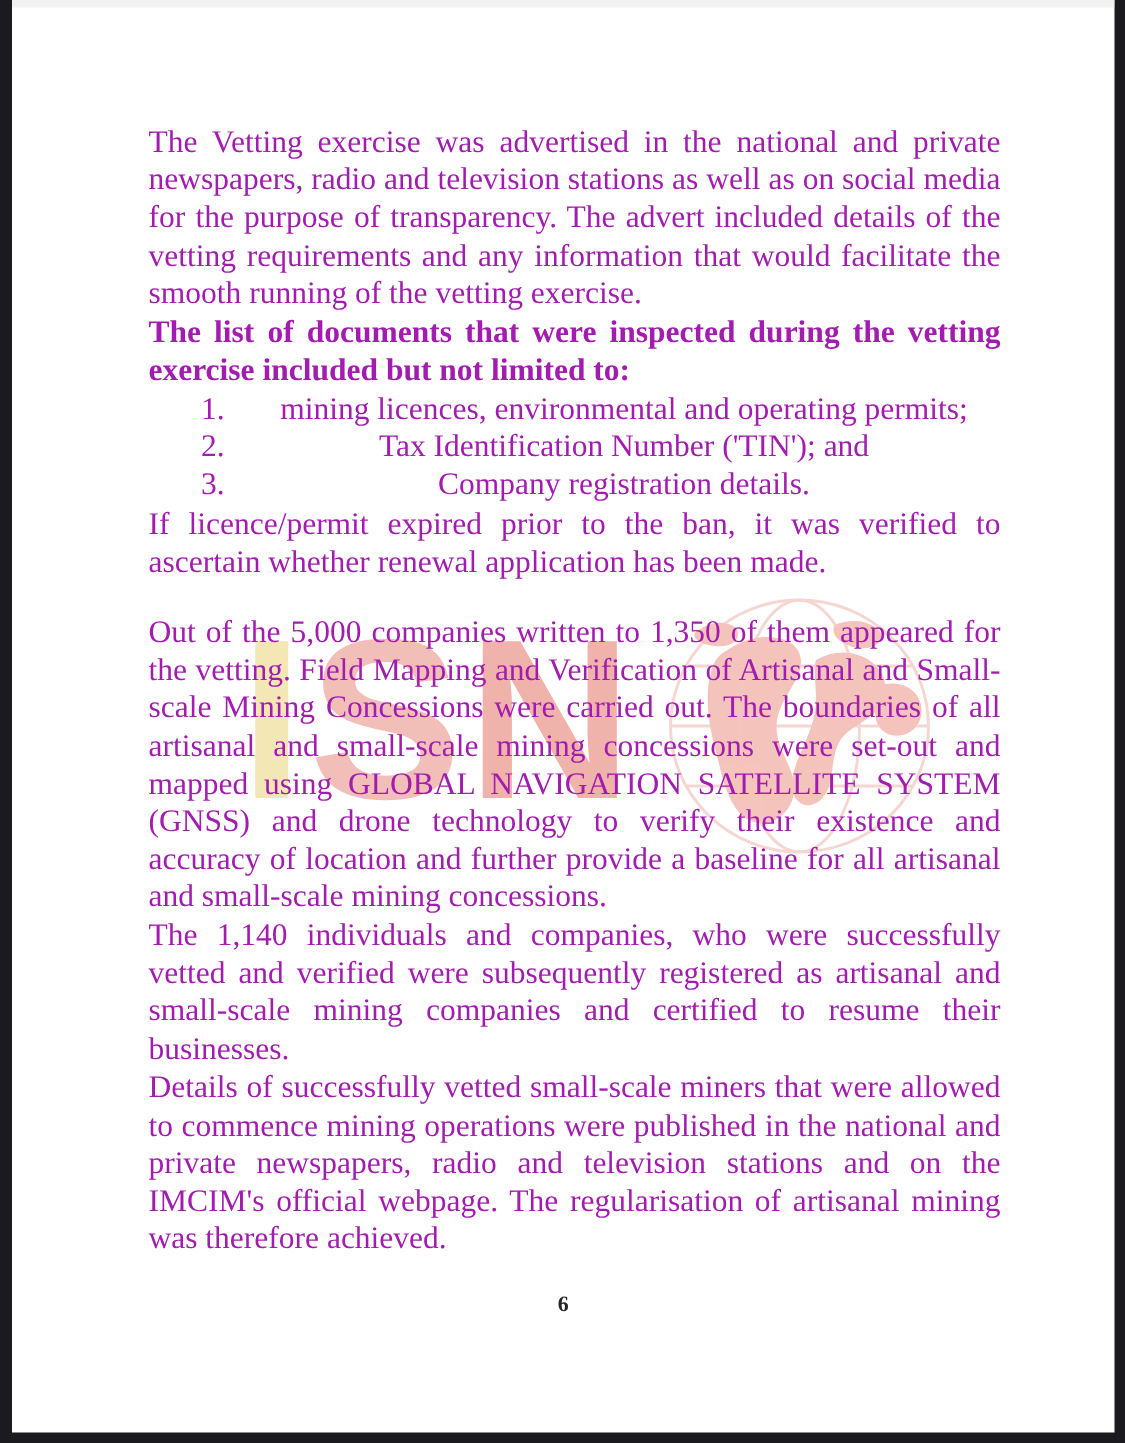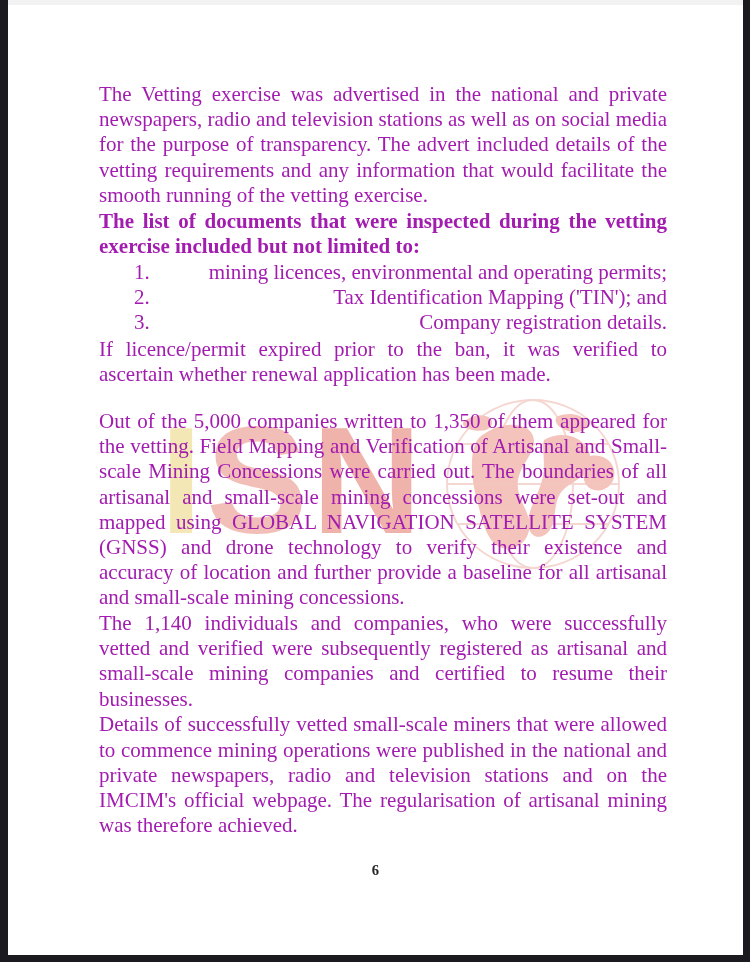--- a/index.html
+++ b/index.html
@@ -94,21 +94,21 @@
 
   ol.doc-list {
     margin: 1px 0 1px 0;
     padding-left: 56px;
     list-style-position: outside;
   }
   ol.doc-list li {
     margin: 0;
     padding-left: 10px;
     line-height: 25.2px;
-    text-align: right;
+    text-align: center;
   }
 
   .page-number {
     position: absolute;
     left: 0;
     right: 0;
     top: 862px;
     text-align: center;
     font-size: 14.6px;
     font-weight: 700;
@@ -146,21 +146,21 @@
   </div>
 
   <div class="content">
 
     <p class="para">The Vetting exercise was advertised in the national and private newspapers, radio and television stations as well as on social media for the purpose of transparency. The advert included details of the vetting requirements and any information that would facilitate the smooth running of the vetting exercise.</p>
 
     <p class="para last-line-natural">The list of documents that were inspected during the vetting exercise included but not limited to:</p>
 
     <ol class="doc-list">
       <li>mining licences, environmental and operating permits;</li>
-      <li>Tax Identification Mapping ('TIN'); and</li>
+      <li>Tax Identification Number ('TIN'); and</li>
       <li>Company registration details.</li>
     </ol>
 
     <p class="para">If licence/permit expired prior to the ban, it was verified to ascertain whether renewal application has been made.</p>
 
     <p class="para gap-before">Out of the 5,000 companies written to 1,350 of them appeared for the vetting. Field Mapping and Verification of Artisanal and Small-scale Mining Concessions were carried out. The boundaries of all artisanal and small-scale mining concessions were set-out and mapped using GLOBAL NAVIGATION SATELLITE SYSTEM (GNSS) and drone technology to verify their existence and accuracy of location and further provide a baseline for all artisanal and small-scale mining concessions.</p>
 
     <p class="para">The 1,140 individuals and companies, who were successfully vetted and verified were subsequently registered as artisanal and small-scale mining companies and certified to resume their businesses.</p>
 
 

